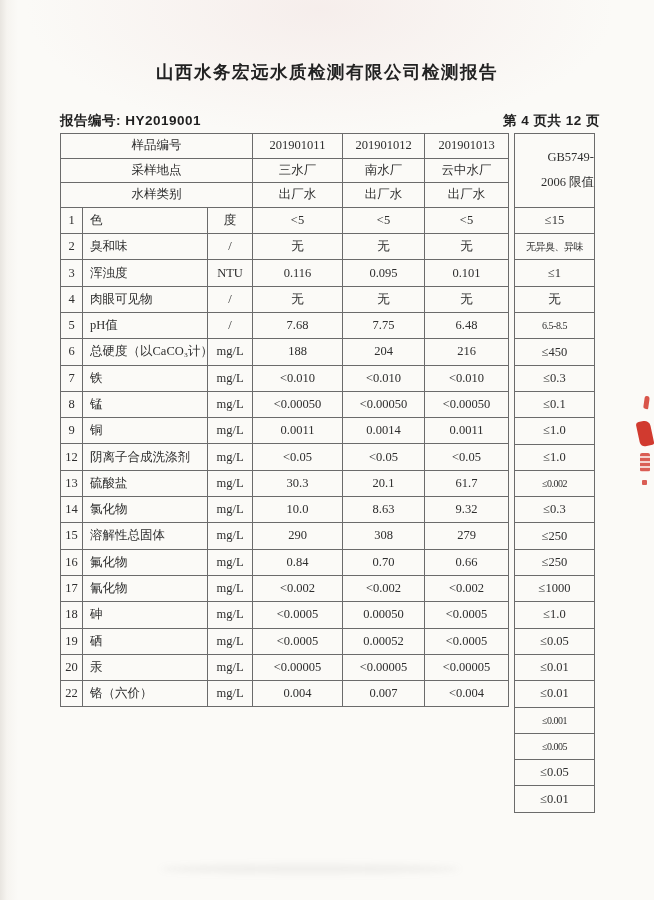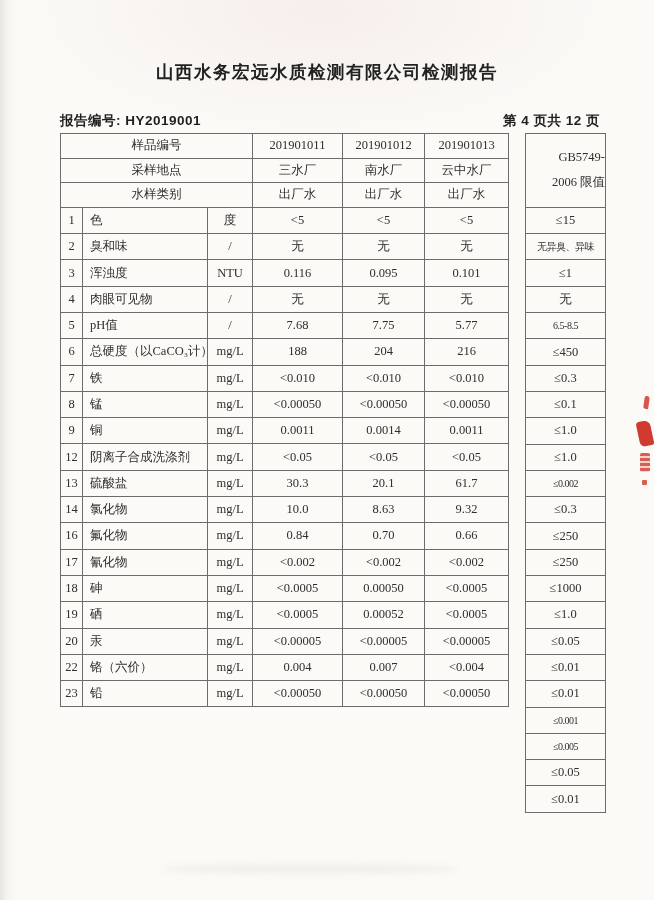--- a/index.html
+++ b/index.html
@@ -25,21 +25,21 @@
     font-weight:bold;font-size:17.5px;letter-spacing:1.5px;color:#222;
   }
   .meta{
     position:absolute;left:60px;top:100px;width:540px;
     display:flex;justify-content:space-between;
     font-family:"Liberation Sans","DejaVu Sans",sans-serif;
     font-weight:bold;font-size:13.5px;color:#1f1f1f;letter-spacing:0.5px;margin-top:12px;
   }
   .tables{
     position:absolute;left:60px;top:133px;
-    display:flex;column-gap:16px;align-items:flex-start;
+    display:flex;column-gap:5px;align-items:flex-start;
   }
   table{border-collapse:collapse;table-layout:fixed;}
   td,th{
     border:1px solid #6b6b6b;
     text-align:center;vertical-align:middle;
     font-size:12.5px;font-weight:normal;
     padding:0;color:#2e2e2e;
     overflow:hidden;white-space:nowrap;
   }
   .main-table{width:448px;}
@@ -138,21 +138,21 @@
             <td class="c-val">无</td>
             <td class="c-val">无</td>
             <td class="c-val">无</td>
           </tr>
           <tr>
             <td class="c-idx">5</td>
             <td class="c-name">pH值</td>
             <td class="c-unit">/</td>
             <td class="c-val">7.68</td>
             <td class="c-val">7.75</td>
-            <td class="c-val">5.77</td>
+            <td class="c-val">6.48</td>
           </tr>
           <tr>
             <td class="c-idx">6</td>
             <td class="c-name">总硬度（以CaCO₃计）</td>
             <td class="c-unit">mg/L</td>
             <td class="c-val">188</td>
             <td class="c-val">204</td>
             <td class="c-val">216</td>
           </tr>
           <tr>
@@ -197,20 +197,28 @@
           </tr>
           <tr>
             <td class="c-idx">14</td>
             <td class="c-name">氯化物</td>
             <td class="c-unit">mg/L</td>
             <td class="c-val">10.0</td>
             <td class="c-val">8.63</td>
             <td class="c-val">9.32</td>
           </tr>
           <tr>
+            <td class="c-idx">15</td>
+            <td class="c-name">溶解性总固体</td>
+            <td class="c-unit">mg/L</td>
+            <td class="c-val">290</td>
+            <td class="c-val">308</td>
+            <td class="c-val">279</td>
+          </tr>
+          <tr>
             <td class="c-idx">16</td>
             <td class="c-name">氟化物</td>
             <td class="c-unit">mg/L</td>
             <td class="c-val">0.84</td>
             <td class="c-val">0.70</td>
             <td class="c-val">0.66</td>
           </tr>
           <tr>
             <td class="c-idx">17</td>
             <td class="c-name">氰化物</td>
@@ -243,28 +251,20 @@
             <td class="c-val">&lt;0.00005</td>
             <td class="c-val">&lt;0.00005</td>
           </tr>
           <tr>
             <td class="c-idx">22</td>
             <td class="c-name">铬（六价）</td>
             <td class="c-unit">mg/L</td>
             <td class="c-val">0.004</td>
             <td class="c-val">0.007</td>
             <td class="c-val">&lt;0.004</td>
-          </tr>
-          <tr>
-            <td class="c-idx">23</td>
-            <td class="c-name">铅</td>
-            <td class="c-unit">mg/L</td>
-            <td class="c-val">&lt;0.00050</td>
-            <td class="c-val">&lt;0.00050</td>
-            <td class="c-val">&lt;0.00050</td>
           </tr>
         </tbody>
     </table>
 
     <table class="limit-table">
       <colgroup>
           <col style="width:80px">
         </colgroup>
       <thead>
         <tr>

